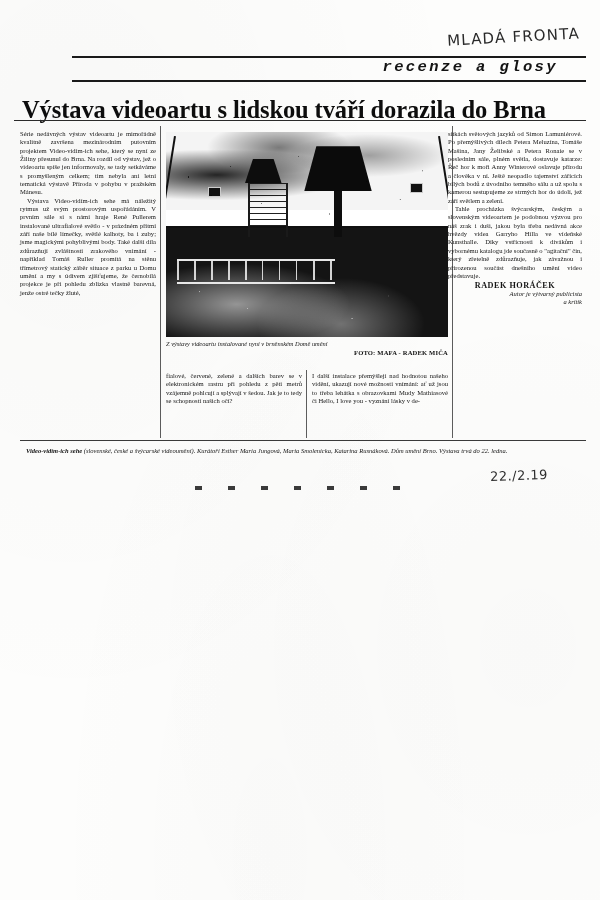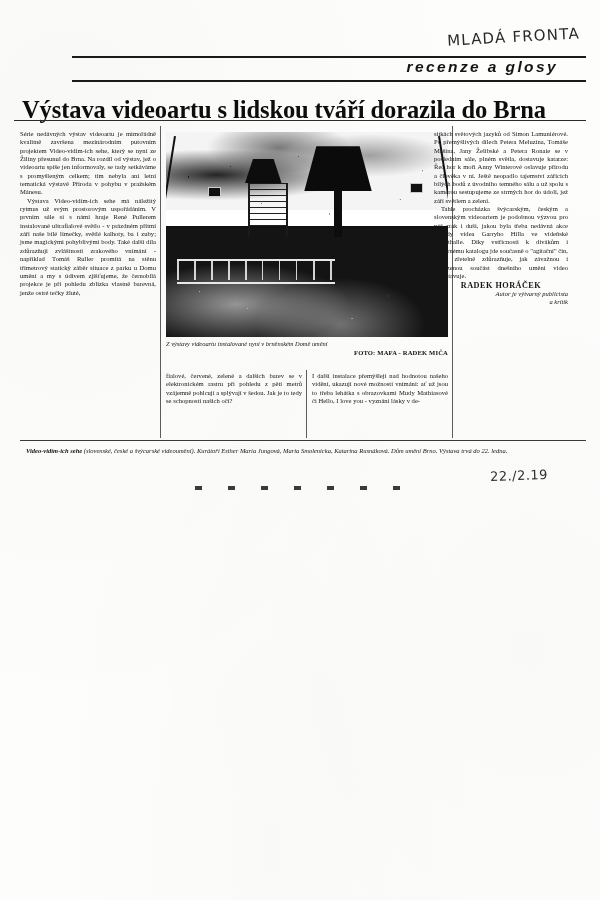--- a/index.html
+++ b/index.html
@@ -65,21 +65,21 @@
     position: absolute;
     left: 0;
     top: 34px;
     width: 572px;
     height: 22px;
   }
   .kicker {
     position: absolute;
     right: 28px;
     top: 0;
-    font-family: Liberation Sans, sans-serif;
+    font-family: Liberation Mono, monospace;
     font-style: italic;
     font-weight: 700;
     font-size: 15.5px;
     letter-spacing: 2.4px;
     color: #141414;
     text-align: right;
   }
 
   .headline {
     position: absolute;
@@ -109,21 +109,21 @@
     text-justify: inter-word;
     color: #151515;
     hyphens: manual;
   }
   .col p { margin: 0; }
   .col p + p { text-indent: 7px; }
 
   #col1 { left: 0px;   top: 6px;  width: 136px; }
   #col2-lower { left: 146px; top: 248px; width: 136px; }
   #col3-lower { left: 292px; top: 248px; width: 136px; }
-  #col4 { left: 414px; top: 6px;  width: 134px; }
+  #col4 { left: 428px; top: 6px;  width: 134px; }
 
   .colrule {
     position: absolute;
     width: 1px;
     background: #5c5c5c;
   }
 
   
   .photo-wrap {
     position: absolute;

